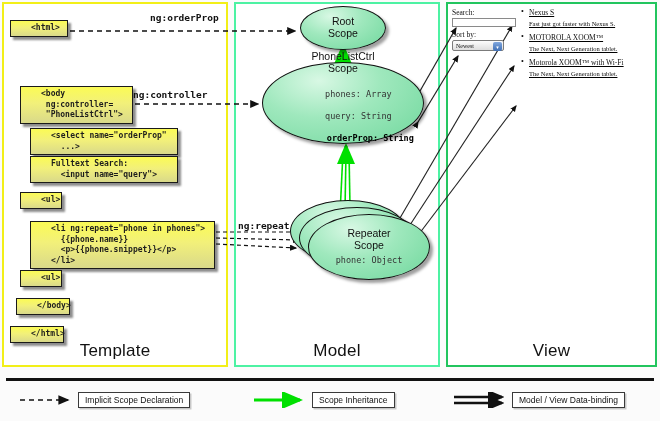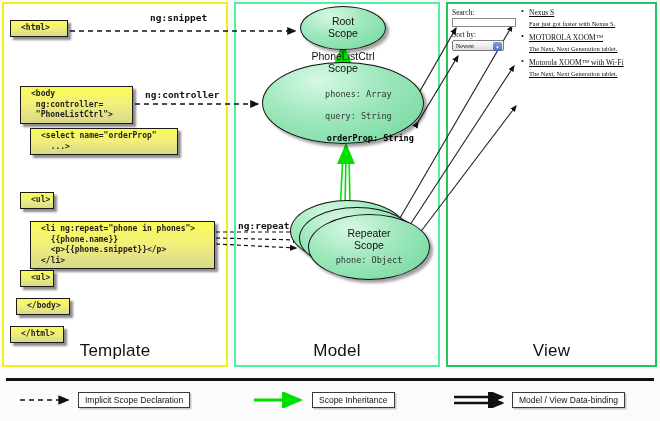--- a/index.html
+++ b/index.html
@@ -21,21 +21,21 @@
     text-align:center;font-size:17px;color:#111;letter-spacing:.2px;
   }
 
   
   .codebox{
     position:absolute;
     border:1.4px solid #1a1a1a;
     background:linear-gradient(180deg,#fbfb55 0%,#f2f07a 45%,#d9d98a 100%);
     font-family:"DejaVu Sans Mono","Liberation Mono",monospace;
     font-size:8px;line-height:1.32;color:#1d1d1d;
-    padding:2px 10px;white-space:pre;
+    padding:2px 20px;white-space:pre;
     box-shadow:2.5px 2.5px 2px rgba(0,0,0,.45);
     box-sizing:border-box;font-weight:bold;
   }
 
   #box-html      {left:10px; top:20px;  width:58px;}
   #box-body      {left:20px; top:86px;  width:113px;}
   #box-select    {left:30px; top:128px; width:148px;}
   #box-search    {left:30px; top:156px; width:148px;}
   #box-ul-open   {left:20px; top:192px; width:34px;}
   #box-li        {left:30px; top:221px; width:185px;}
@@ -43,21 +43,21 @@
   #box-body-close{left:16px; top:298px; width:54px;}
   #box-html-close{left:10px; top:326px; width:54px;}
 
   
   .edge-label{
     position:absolute;
     font-family:"DejaVu Sans Mono","Liberation Mono",monospace;
     font-size:9.5px;font-weight:bold;color:#111;white-space:nowrap;
   }
   #lbl-autobind  {left:150px;top:12px;}
-  #lbl-controller{left:133px;top:89px;margin-left:12px;}
+  #lbl-controller{left:133px;top:89px;}
   #lbl-repeat    {left:238px;top:220px;}
 
   
   .scope{
     position:absolute;border-radius:50%;
     border:1.6px solid #111;
     background:radial-gradient(ellipse at 35% 22%, #d8f8e4 0%, #9fe8bd 42%, #6fd79c 100%);
     box-shadow:3px 3px 3px rgba(0,0,0,.38);
     display:flex;flex-direction:column;align-items:center;justify-content:center;
     text-align:center;box-sizing:border-box;
@@ -193,30 +193,32 @@
       <line x1="416" y1="238" x2="516" y2="106" stroke="#222" stroke-width="1.1" marker-end="url(#ah-black-s)"></line>
     </g>
   </svg>
 
   <div class="codebox" id="box-html">&lt;html&gt;</div>
   <div class="codebox" id="box-body">&lt;body
  ng:controller=
  "PhoneListCtrl"&gt;</div>
   <div class="codebox" id="box-select">&lt;select name="orderProp"
   ...&gt;</div>
+  <div class="codebox" id="box-search">Fulltext Search:
+  &lt;input name="query"&gt;</div>
   <div class="codebox" id="box-ul-open">&lt;ul&gt;</div>
   <div class="codebox" id="box-li">&lt;li ng:repeat="phone in phones"&gt;
   {{phone.name}}
   &lt;p&gt;{{phone.snippet}}&lt;/p&gt;
 &lt;/li&gt;</div>
   <div class="codebox" id="box-ul-close">&lt;ul&gt;</div>
   <div class="codebox" id="box-body-close">&lt;/body&gt;</div>
   <div class="codebox" id="box-html-close">&lt;/html&gt;</div>
 
-  <div class="edge-label" id="lbl-autobind">ng:snippet</div>
+  <div class="edge-label" id="lbl-autobind">ng:orderProp</div>
   <div class="edge-label" id="lbl-controller">ng:controller</div>
   <div class="edge-label" id="lbl-repeat">ng:repeat</div>
 
   <div class="scope" id="scope-root">
     <div class="ttl">
       <span>Root</span><br>
       <span>Scope</span>
     </div>
   </div>
 

